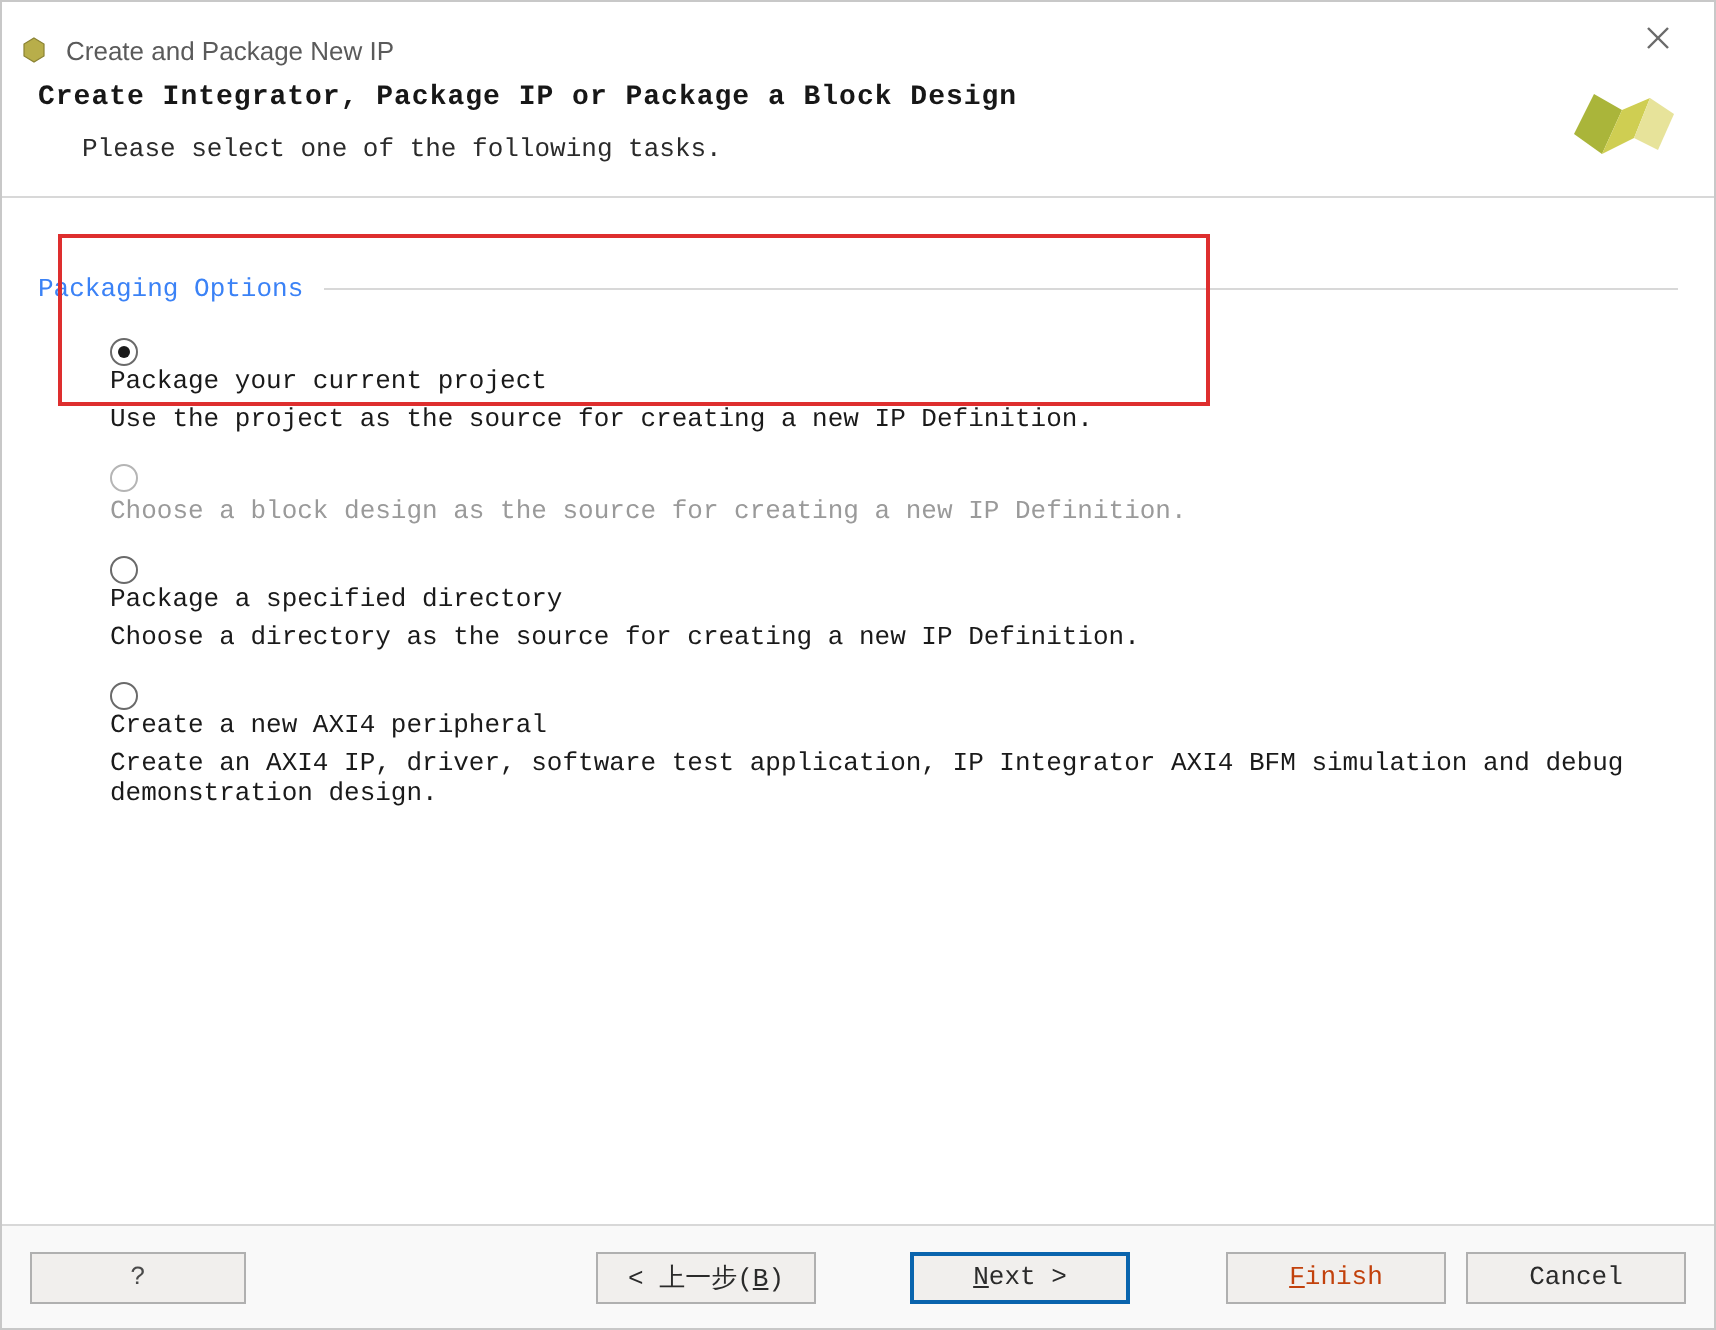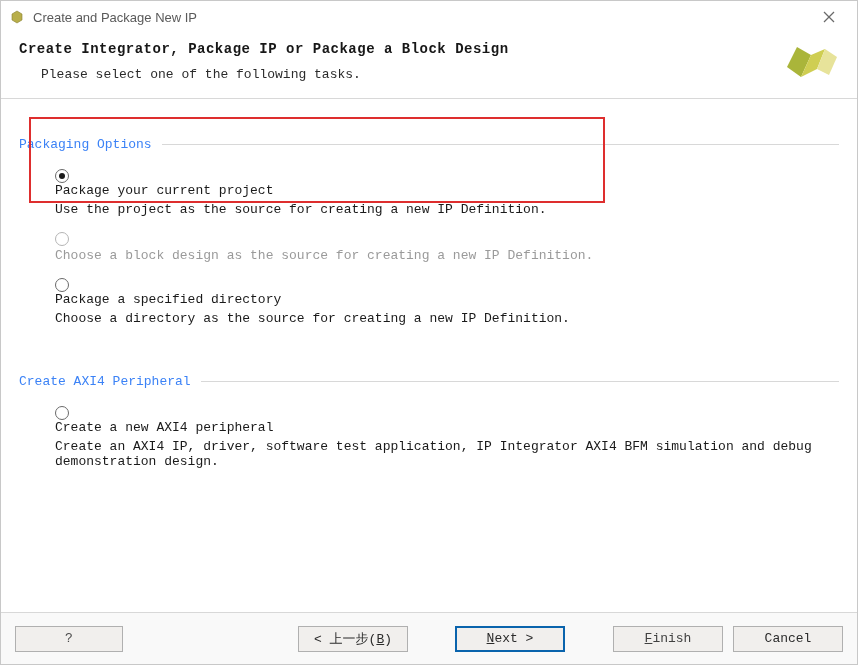--- a/index.html
+++ b/index.html
@@ -14,21 +14,21 @@
   }
   .window {
     width: 858px; height: 665px;
     border: 1px solid #c8c8c8;
     display: flex; flex-direction: column;
     position: relative;
   }
   
   .titlebar {
     height: 32px;
-    display: flex; align-items: center;
+    display: flex; align-items: flex-end;
     padding: 0 8px;
     color: #5a5a5a;
     font-family: "Microsoft YaHei", Arial, sans-serif;
     font-size: 13px;
   }
   .titlebar .app-icon {
     width: 16px; height: 16px; margin-right: 8px;
     display: inline-flex; align-items: center; justify-content: center;
   }
   .titlebar .title-text { flex: 1; }
@@ -140,21 +140,21 @@
   }
   .btn.help {
     min-width: 108px;
     margin-left: 0;
     color: #4a4a4a;
   }
   .btn.primary {
     border: 2px solid #0a64ad;
     margin-left: 47px;
   }
-  .btn.disabled { color: #404040; margin-left: 48px; }
+  .btn.disabled { color: #c2410c; margin-left: 48px; }
   .mnemonic { text-decoration: underline; }
 </style>
 </head>
 <body>
 
 <div class="window">
 
   <div class="titlebar">
     <span class="app-icon">
       <svg width="16" height="16" viewBox="0 0 16 16">
@@ -208,24 +208,20 @@
 
       <div class="opt">
         <span class="radio"></span>
         <div class="texts">
           <div class="line1">Package a specified directory</div>
           <div class="line2">Choose a directory as the source for creating a new IP Definition.</div>
         </div>
       </div>
     </div>
 
-    <div class="section-title" style="margin-top:40px">
-      <span class="label">Create AXI4 Peripheral</span>
-      <span class="rule"></span>
-    </div>
 
     <div class="options">
       <div class="opt">
         <span class="radio"></span>
         <div class="texts">
           <div class="line1">Create a new AXI4 peripheral</div>
           <div class="line2" style="max-width:760px">Create an AXI4 IP, driver, software test application, IP Integrator AXI4 BFM simulation and debug demonstration design.</div>
         </div>
       </div>
     </div>

